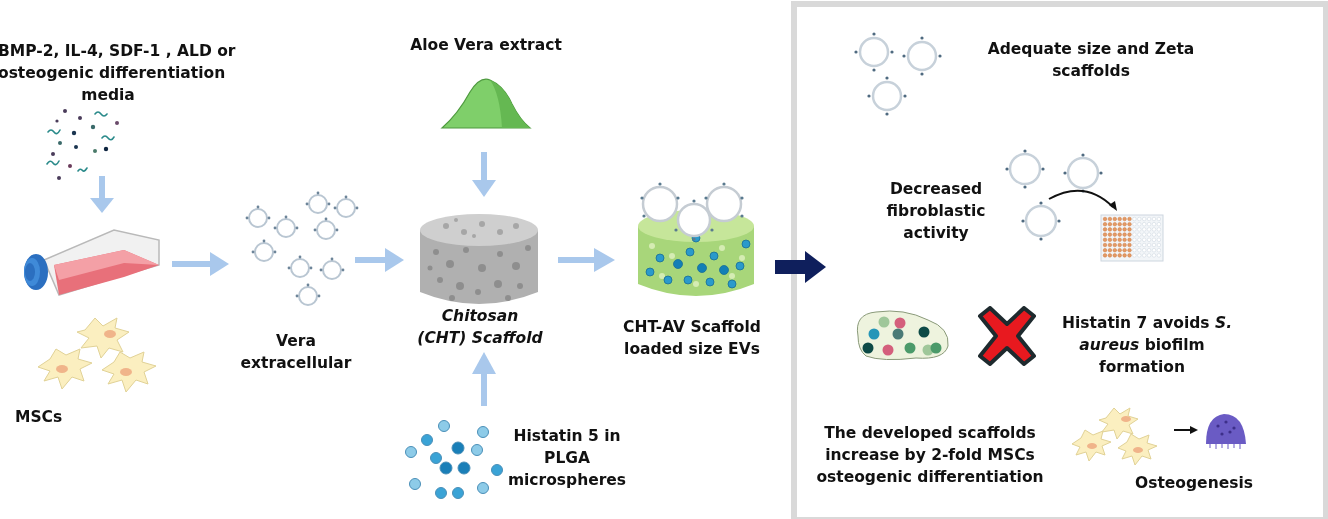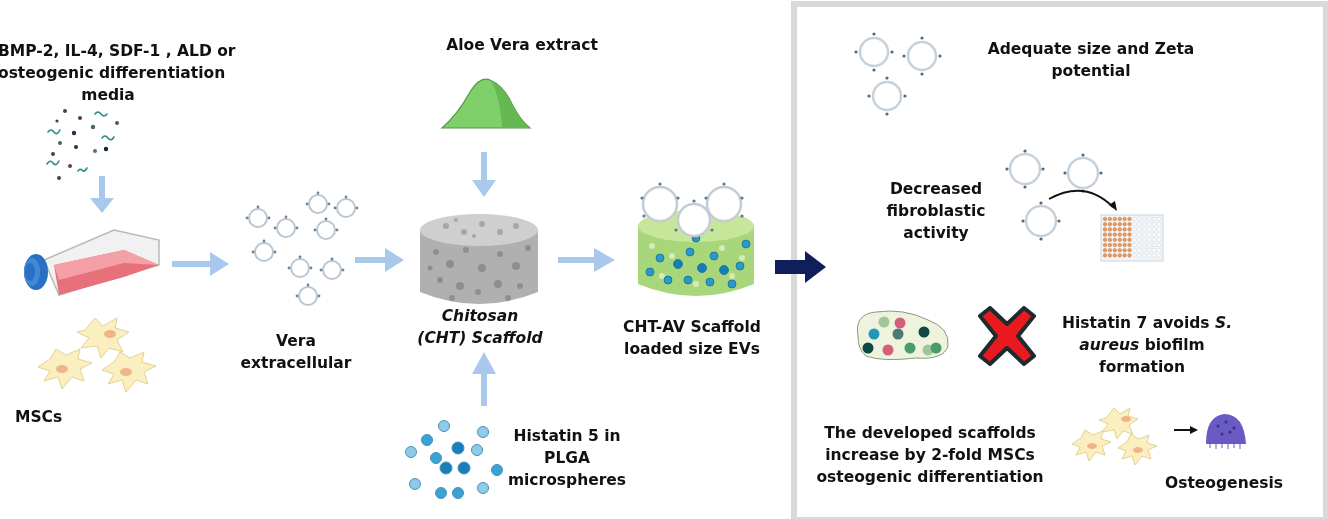--- a/index.html
+++ b/index.html
@@ -123,21 +123,21 @@
 <div class="lbl" style="left:226px; top:330px; width:140px;">
   <div>Vera</div>
   <div>extracellular</div>
 </div>
 
 <svg class="abs" style="left:355px; top:248px;" width="50" height="24" viewBox="0 0 50 24">
   <rect x="0" y="9" width="32" height="6" fill="#a9c8ec"></rect>
     <polygon points="30,0 30,24 49,12" fill="#a9c8ec"></polygon>
 </svg>
 
-<div class="lbl" style="left:404px; top:34px; width:164px;margin-left:36px;">Aloe Vera extract</div>
+<div class="lbl" style="left:404px; top:34px; width:164px;">Aloe Vera extract</div>
 <svg class="abs" style="left:438px; top:74px;" width="96" height="58" viewBox="0 0 96 58">
   <path d="M4 54 Q20 40 32 18 Q42 2 52 6 Q66 12 74 30 Q82 46 92 54 Z" fill="#7fcf6a" stroke="#4e9a3e" stroke-width="1.2"></path>
   <path d="M52 6 Q62 20 64 54 L92 54 Q82 46 74 30 Q66 12 52 6Z" fill="#65b852"></path>
 </svg>
 <svg class="abs" style="left:472px; top:152px;" width="24" height="46" viewBox="0 0 24 46">
   <rect x="9" y="0" width="6" height="30" fill="#a9c8ec"></rect>
     <polygon points="0,28 24,28 12,45" fill="#a9c8ec"></polygon>
 </svg>
 
 <svg class="abs" style="left:416px; top:212px;" width="126" height="100" viewBox="0 0 126 100">
@@ -285,21 +285,21 @@
       <circle cx="88" cy="26" r="1.6"></circle>
       <circle cx="70" cy="44" r="1.6"></circle>
     <circle cx="35" cy="48" r="1.6"></circle>
       <circle cx="17" cy="66" r="1.6"></circle>
       <circle cx="53" cy="66" r="1.6"></circle>
       <circle cx="35" cy="84" r="1.6"></circle>
   </g>
 </svg>
 <div class="lbl" style="left:976px; top:38px; width:230px;">
   <div>Adequate size and Zeta</div>
-  <div>potential</div>
+  <div>scaffolds</div>
 </div>
 
 <div class="lbl" style="left:866px; top:178px; width:100px;margin-left:20px;">
   <div>Decreased</div>
   <div>fibroblastic</div>
   <div>activity</div>
 </div>
 <svg class="abs" style="left:1005px; top:145px;" width="160" height="125" viewBox="0 0 160 125">
   <g fill="#fff" stroke="#c7d1da" stroke-width="2.5">
     <circle cx="20" cy="24" r="15"></circle>
@@ -473,13 +473,13 @@
       <line x1="170" y1="40" x2="170" y2="45"></line>
     </g>
   <g fill="#3d2f8a">
       <circle cx="148" cy="22" r="1.6"></circle>
       <circle cx="156" cy="18" r="1.6"></circle>
       <circle cx="164" cy="24" r="1.6"></circle>
       <circle cx="152" cy="30" r="1.6"></circle>
       <circle cx="160" cy="28" r="1.6"></circle>
     </g>
 </svg>
-<div class="lbl" style="left:1149px; top:472px; width:150px;">Osteogenesis</div>
+<div class="lbl" style="left:1119px; top:472px; width:150px;">Osteogenesis</div>
 
 </body></html>

